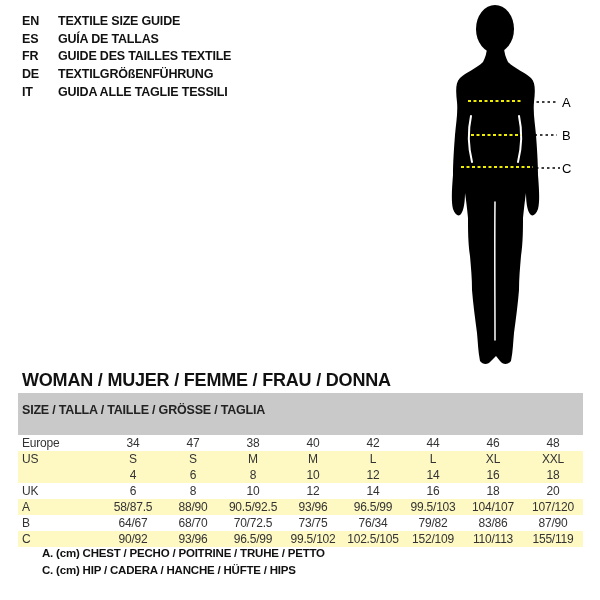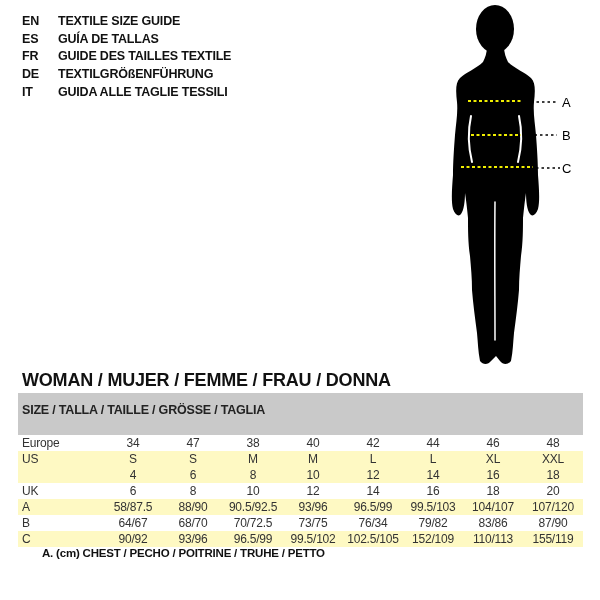--- a/index.html
+++ b/index.html
@@ -201,15 +201,16 @@
         <td>102.5/105</td>
         <td>152/109</td>
         <td>110/113</td>
         <td>155/119</td>
       </tr>
     </tbody>
   </table>
 
   <div class="legend">
     <div>A. (cm) CHEST / PECHO / POITRINE / TRUHE / PETTO</div>
+    <div>C. (cm) HIP / CADERA / HANCHE / HÜFTE / HIPS</div>
   </div>
 
 </div>
 
 </body></html>

